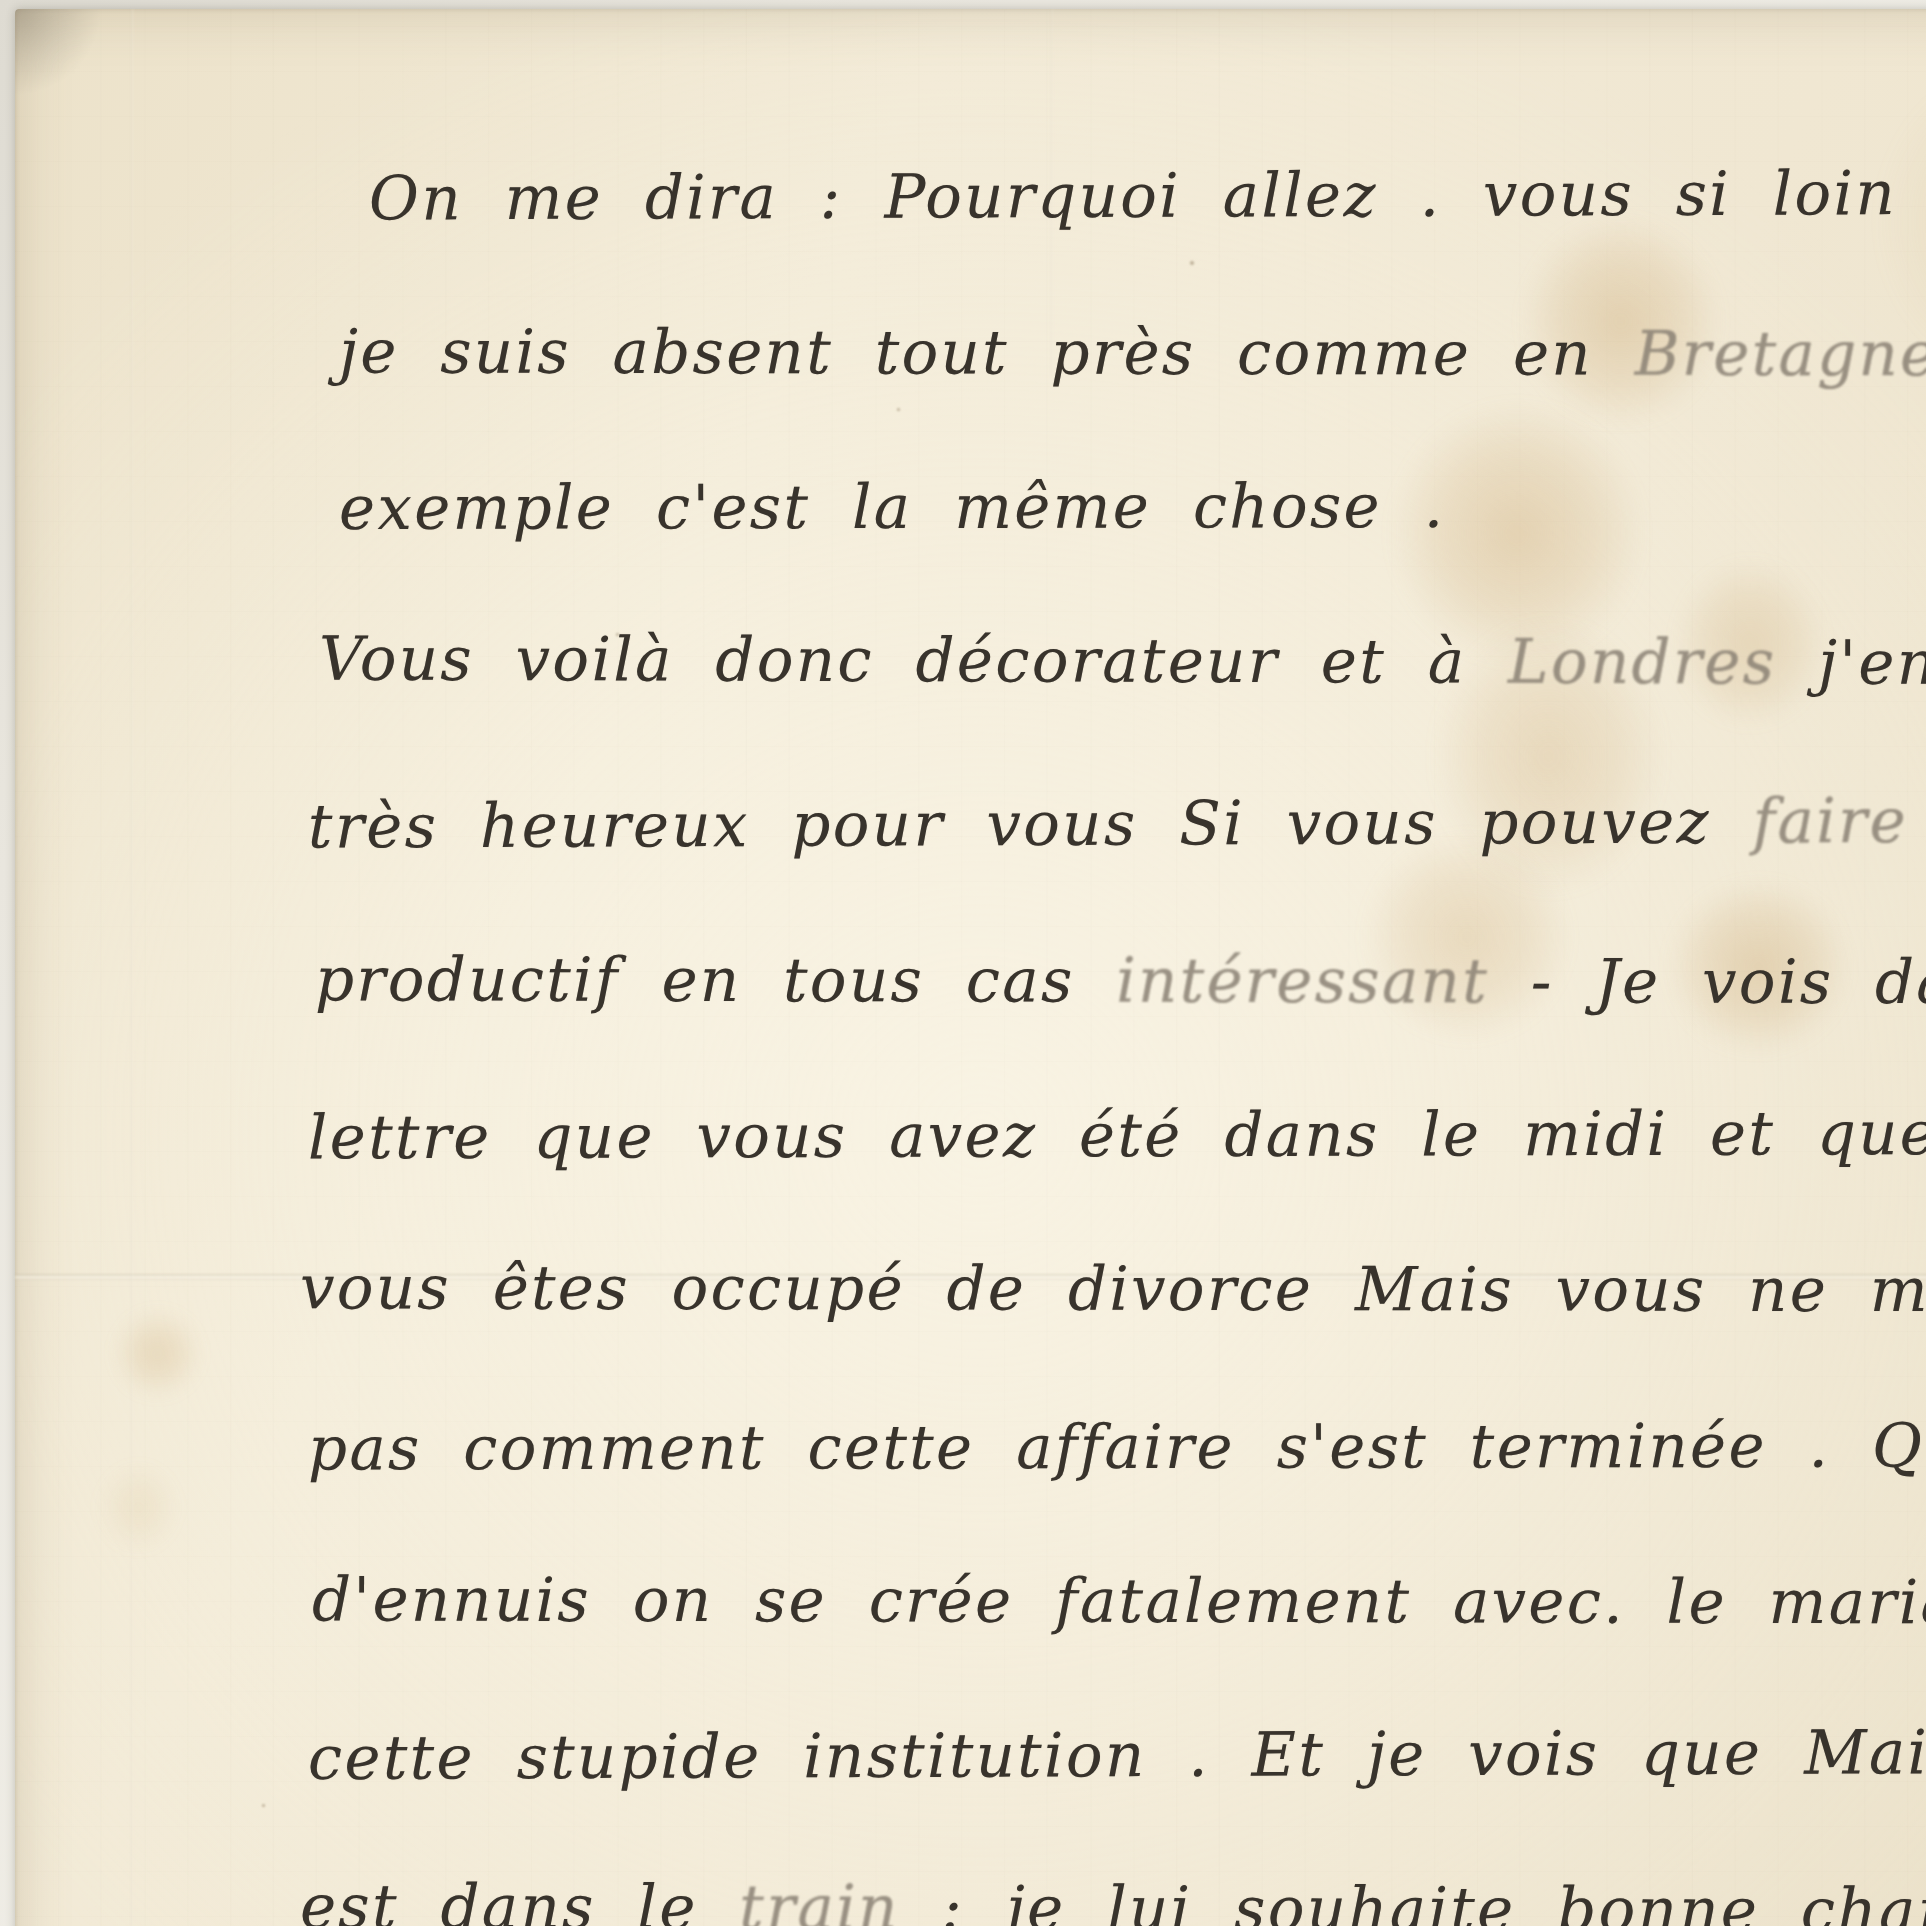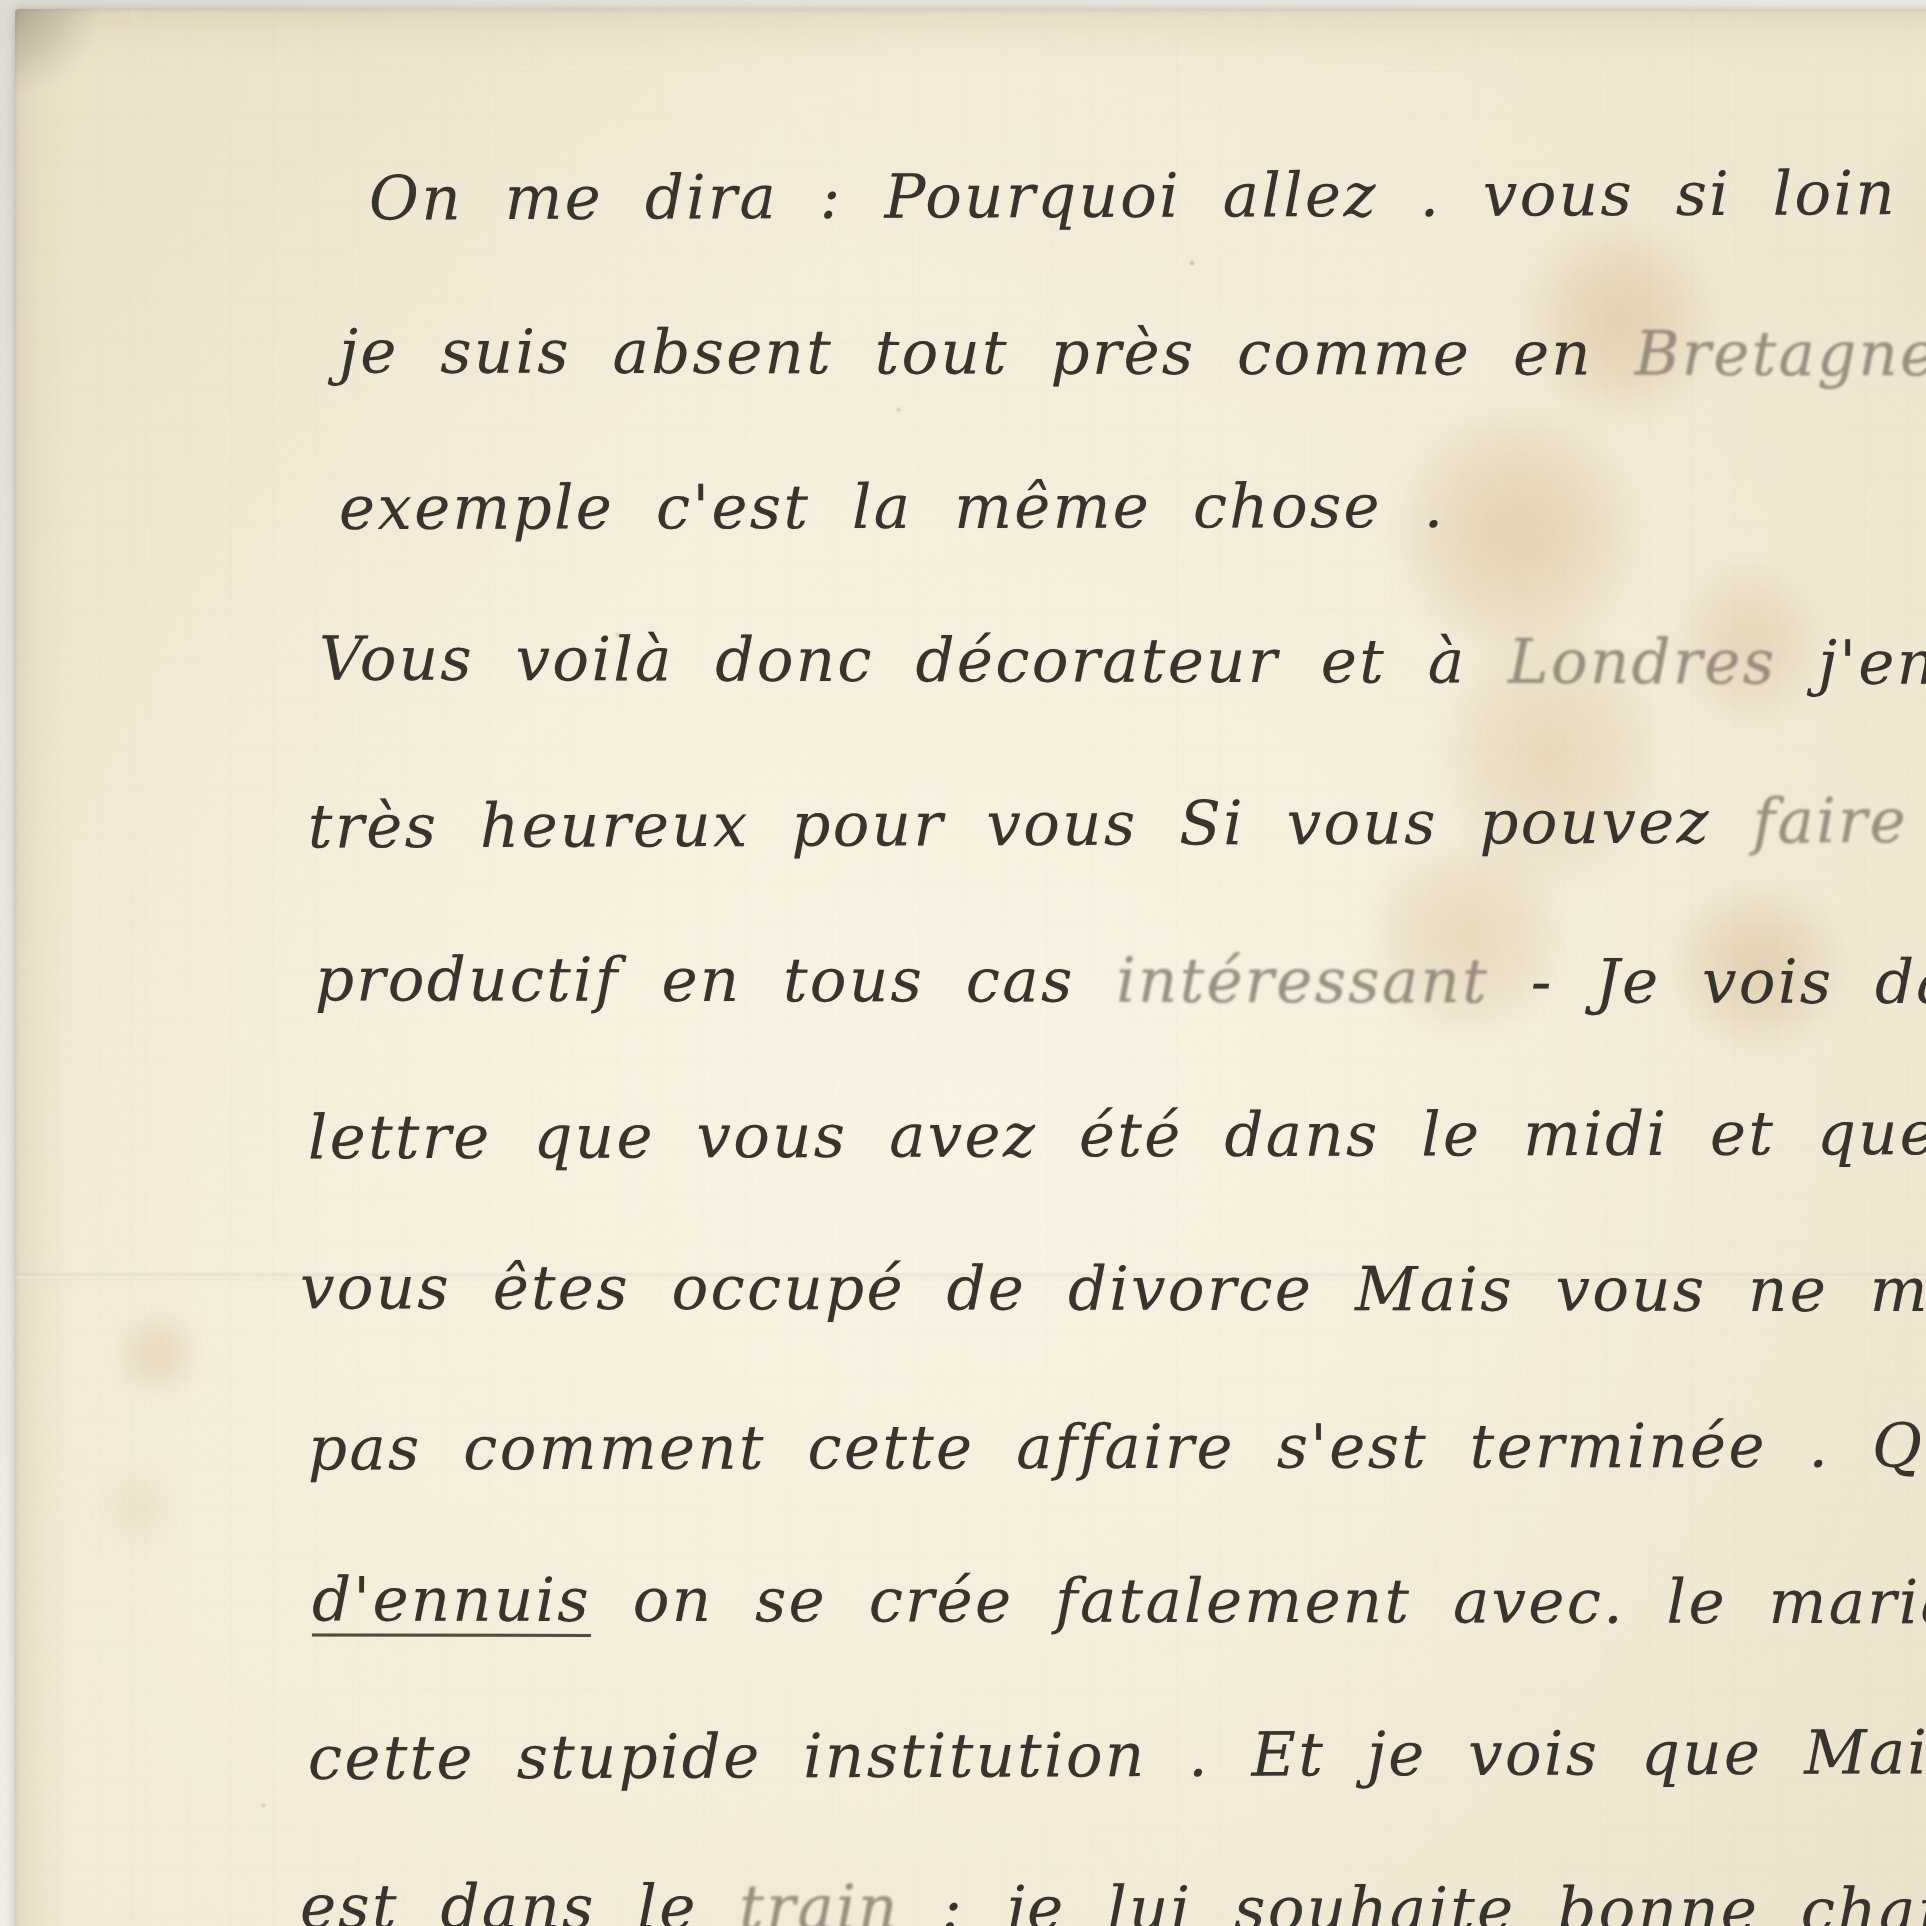--- a/index.html
+++ b/index.html
@@ -26,21 +26,21 @@
         background:linear-gradient(180deg, rgba(120,108,86,.20), rgba(255,252,240,.55) 55%, rgba(120,108,86,.12));}
   .crease-v{position:absolute;top:0;bottom:0;width:3.9px;filter:blur(0.8px);pointer-events:none;
         background:linear-gradient(90deg, rgba(120,108,90,.14), rgba(255,252,240,.40) 55%, rgba(120,108,90,.08));}
   .crease-v.partial{top:auto;}
   .speck{position:absolute;border-radius:50%;background:rgba(125,102,70,.45);filter:blur(0.8px);pointer-events:none;}
   .line{position:absolute;white-space:nowrap;
         font-family:"DejaVu Serif","Liberation Serif",serif;font-style:italic;
         font-size:61px;color:#38332c;letter-spacing:2.3px;word-spacing:20px;
         text-shadow:0 0 0.8px rgba(56,51,44,.35);}
   .seg.fade{color:#8a8174;filter:blur(1px);opacity:.85;}
-  .seg.ul{text-decoration:underline;text-decoration-thickness:2.7px;text-underline-offset:13px;
+  .seg.ul{text-decoration-thickness:2.7px;text-underline-offset:13px;
         text-decoration-color:rgba(56,51,44,.8);}
 </style>
 </head>
 <body>
 
 <div class="scan">
   <div class="paper">
     <div class="laid"></div>
 
     <div class="stain s1" style="left:1506px;top:208px;width:200px;height:208px;"></div>

